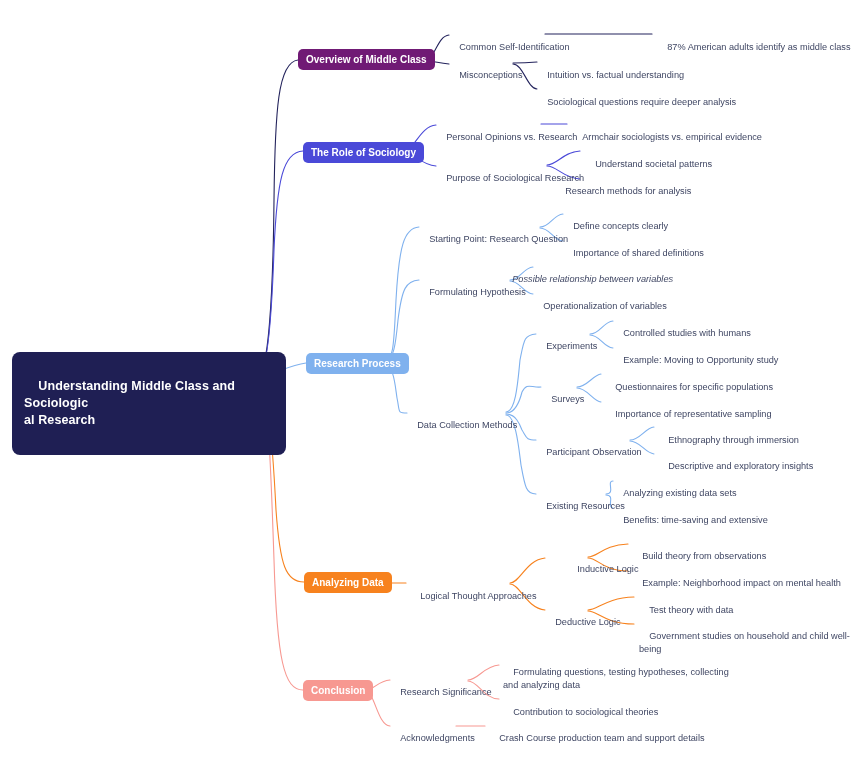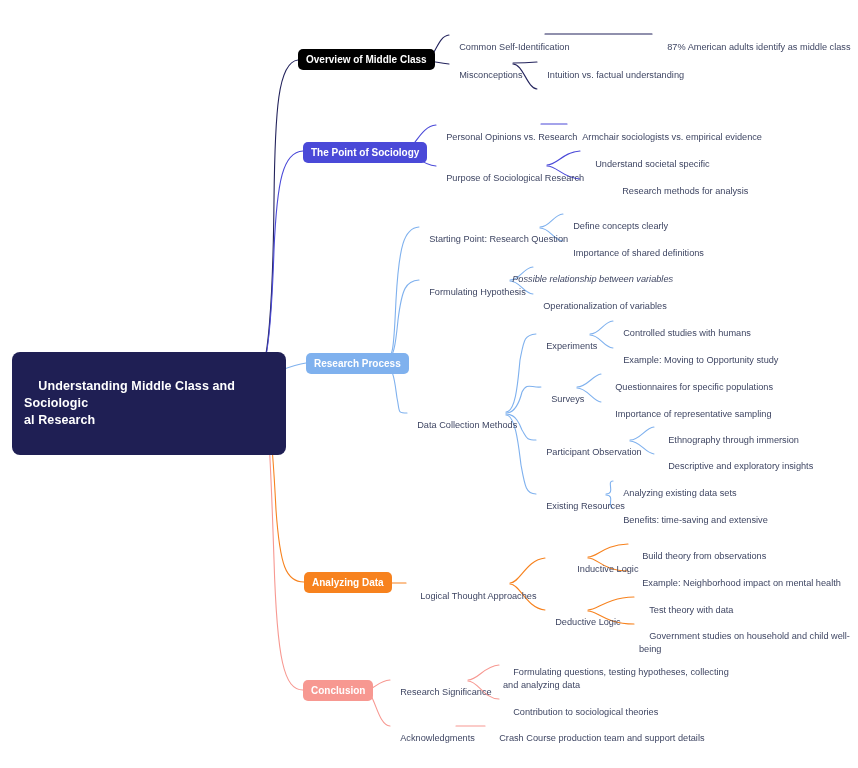--- a/index.html
+++ b/index.html
@@ -126,52 +126,55 @@
       <path d="M468,681 C478,681 484,699 499,699" stroke="#f79891"></path>
       <path d="M456,726 L485,726" stroke="#f79891"></path>
     </g>
   </svg>
 
   <div class="node root-node" style="left:12px; top:352px; width:274px; background:#1f1f54;">
     <span>Understanding Middle Class and Sociologic
 al Research</span>
   </div>
 
-  <div class="node pill" style="left:298px; top:49px; background:#000000;">
+  <div class="node pill" style="left:298px; top:49px; background:#701a75;">
     <span>Overview of Middle Class</span>
   </div>
   <div class="node leaf" style="left:449px; top:28px;">
     <span>Common Self-Identification</span>
   </div>
   <div class="node leaf" style="left:657px; top:28px;">
     <span>87% American adults identify as middle class</span>
   </div>
   <div class="node leaf" style="left:537px; top:56px;">
     <span>Intuition vs. factual understanding</span>
   </div>
   <div class="node leaf" style="left:449px; top:56px;">
     <span>Misconceptions</span>
   </div>
+  <div class="node leaf" style="left:537px; top:83px;">
+    <span>Sociological questions require deeper analysis</span>
+  </div>
 
   <div class="node pill" style="left:303px; top:142px; background:#4a49d8;">
-    <span>The Point of Sociology</span>
+    <span>The Role of Sociology</span>
   </div>
   <div class="node leaf" style="left:436px; top:118px;">
     <span>Personal Opinions vs. Research</span>
   </div>
   <div class="node leaf" style="left:572px; top:118px;">
     <span>Armchair sociologists vs. empirical evidence</span>
   </div>
   <div class="node leaf" style="left:436px; top:159px;">
     <span>Purpose of Sociological Research</span>
   </div>
   <div class="node leaf" style="left:585px; top:145px;">
-    <span>Understand societal specific</span>
-  </div>
-  <div class="node leaf" style="left:612px; top:172px;">
+    <span>Understand societal patterns</span>
+  </div>
+  <div class="node leaf" style="left:555px; top:172px;">
     <span>Research methods for analysis</span>
   </div>
 
   <div class="node pill" style="left:306px; top:353px; background:#7fb1ee;">
     <span>Research Process</span>
   </div>
   <div class="node leaf" style="left:419px; top:220px;">
     <span>Starting Point: Research Question</span>
   </div>
   <div class="node leaf" style="left:563px; top:207px;">

